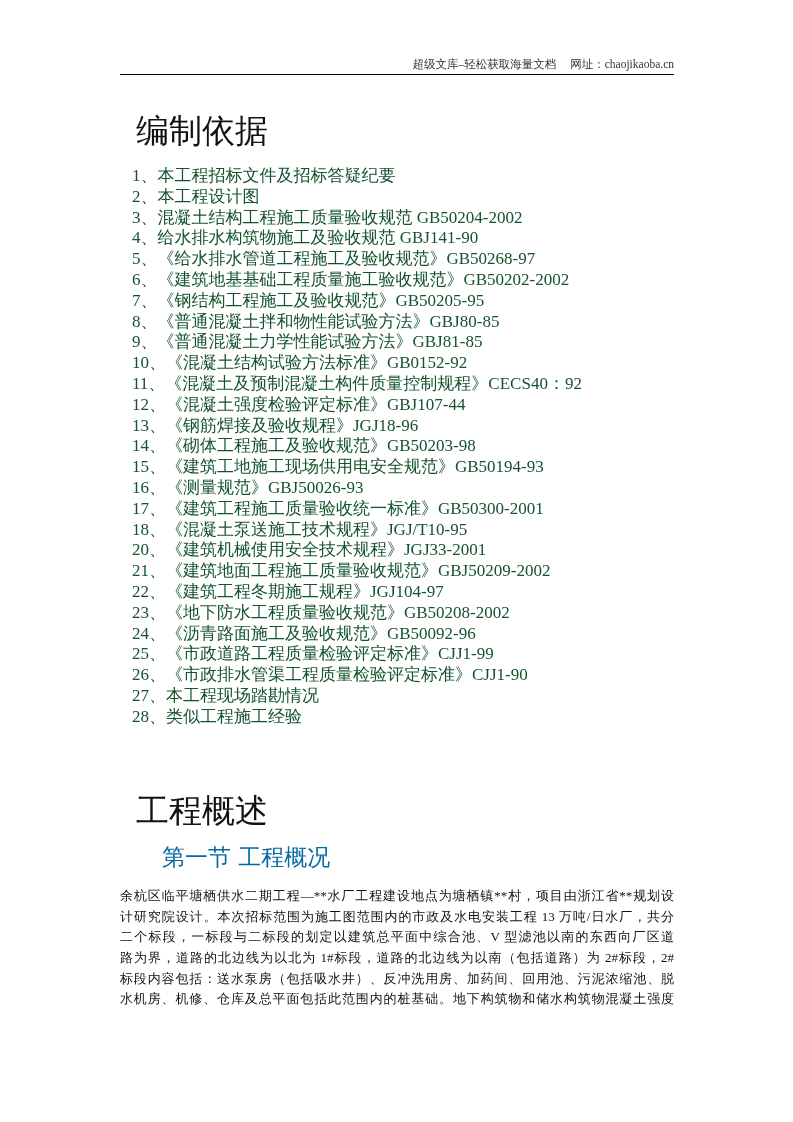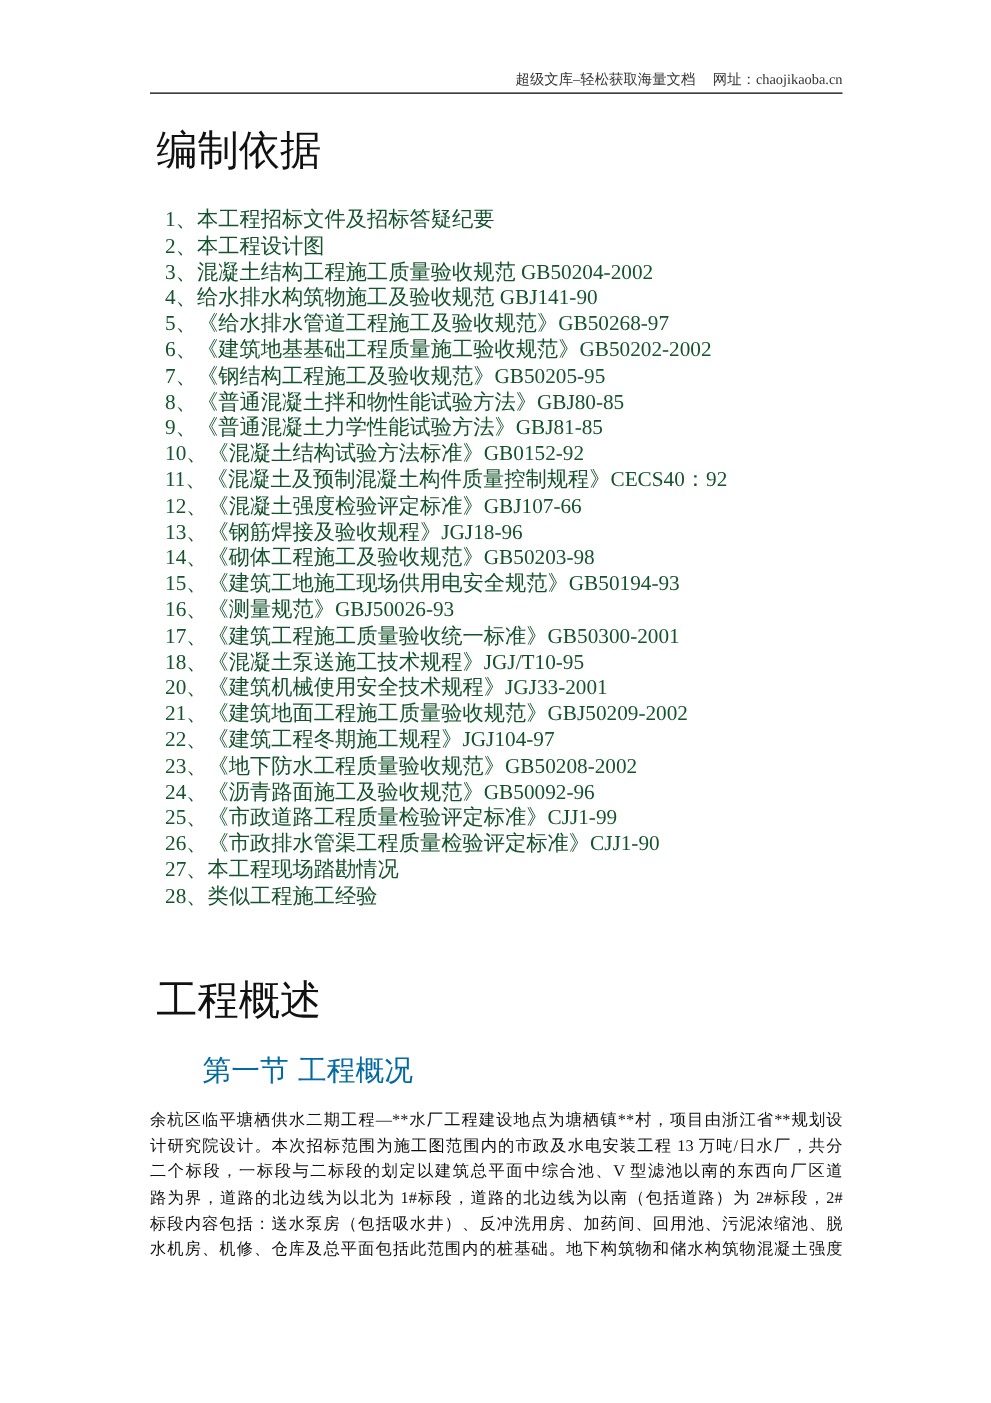--- a/index.html
+++ b/index.html
@@ -31,21 +31,21 @@
       margin-right: 14px;
     }
     .h1 {
       position: absolute;
       left: 121px;
       font-family: "DejaVu Sans", "Liberation Sans", sans-serif;
       font-size: 33px;
       font-weight: normal;
       letter-spacing: 0px;
       line-height: 40px;
-      margin: 4px;
+      margin: 15px;
       color: #111;
     }
     #title-basis { top: 96px; }
     #title-overview { top: 776px; text-align: right; }
 
     .ref-list {
       position: absolute;
       left: 120px;
       top: 154px;
       margin: 12px;
@@ -106,21 +106,21 @@
   <li>2、本工程设计图</li>
   <li>3、混凝土结构工程施工质量验收规范 GB50204-2002</li>
   <li>4、给水排水构筑物施工及验收规范 GBJ141-90</li>
   <li>5、《给水排水管道工程施工及验收规范》GB50268-97</li>
   <li>6、《建筑地基基础工程质量施工验收规范》GB50202-2002</li>
   <li>7、《钢结构工程施工及验收规范》GB50205-95</li>
   <li>8、《普通混凝土拌和物性能试验方法》GBJ80-85</li>
   <li>9、《普通混凝土力学性能试验方法》GBJ81-85</li>
   <li>10、《混凝土结构试验方法标准》GB0152-92</li>
   <li>11、《混凝土及预制混凝土构件质量控制规程》CECS40：92</li>
-  <li>12、《混凝土强度检验评定标准》GBJ107-66</li>
+  <li>12、《混凝土强度检验评定标准》GBJ107-44</li>
   <li>13、《钢筋焊接及验收规程》JGJ18-96</li>
   <li>14、《砌体工程施工及验收规范》GB50203-98</li>
   <li>15、《建筑工地施工现场供用电安全规范》GB50194-93</li>
   <li>16、《测量规范》GBJ50026-93</li>
   <li>17、《建筑工程施工质量验收统一标准》GB50300-2001</li>
   <li>18、《混凝土泵送施工技术规程》JGJ/T10-95</li>
   <li>20、《建筑机械使用安全技术规程》JGJ33-2001</li>
   <li>21、《建筑地面工程施工质量验收规范》GBJ50209-2002</li>
   <li>22、《建筑工程冬期施工规程》JGJ104-97</li>
   <li>23、《地下防水工程质量验收规范》GB50208-2002</li>

